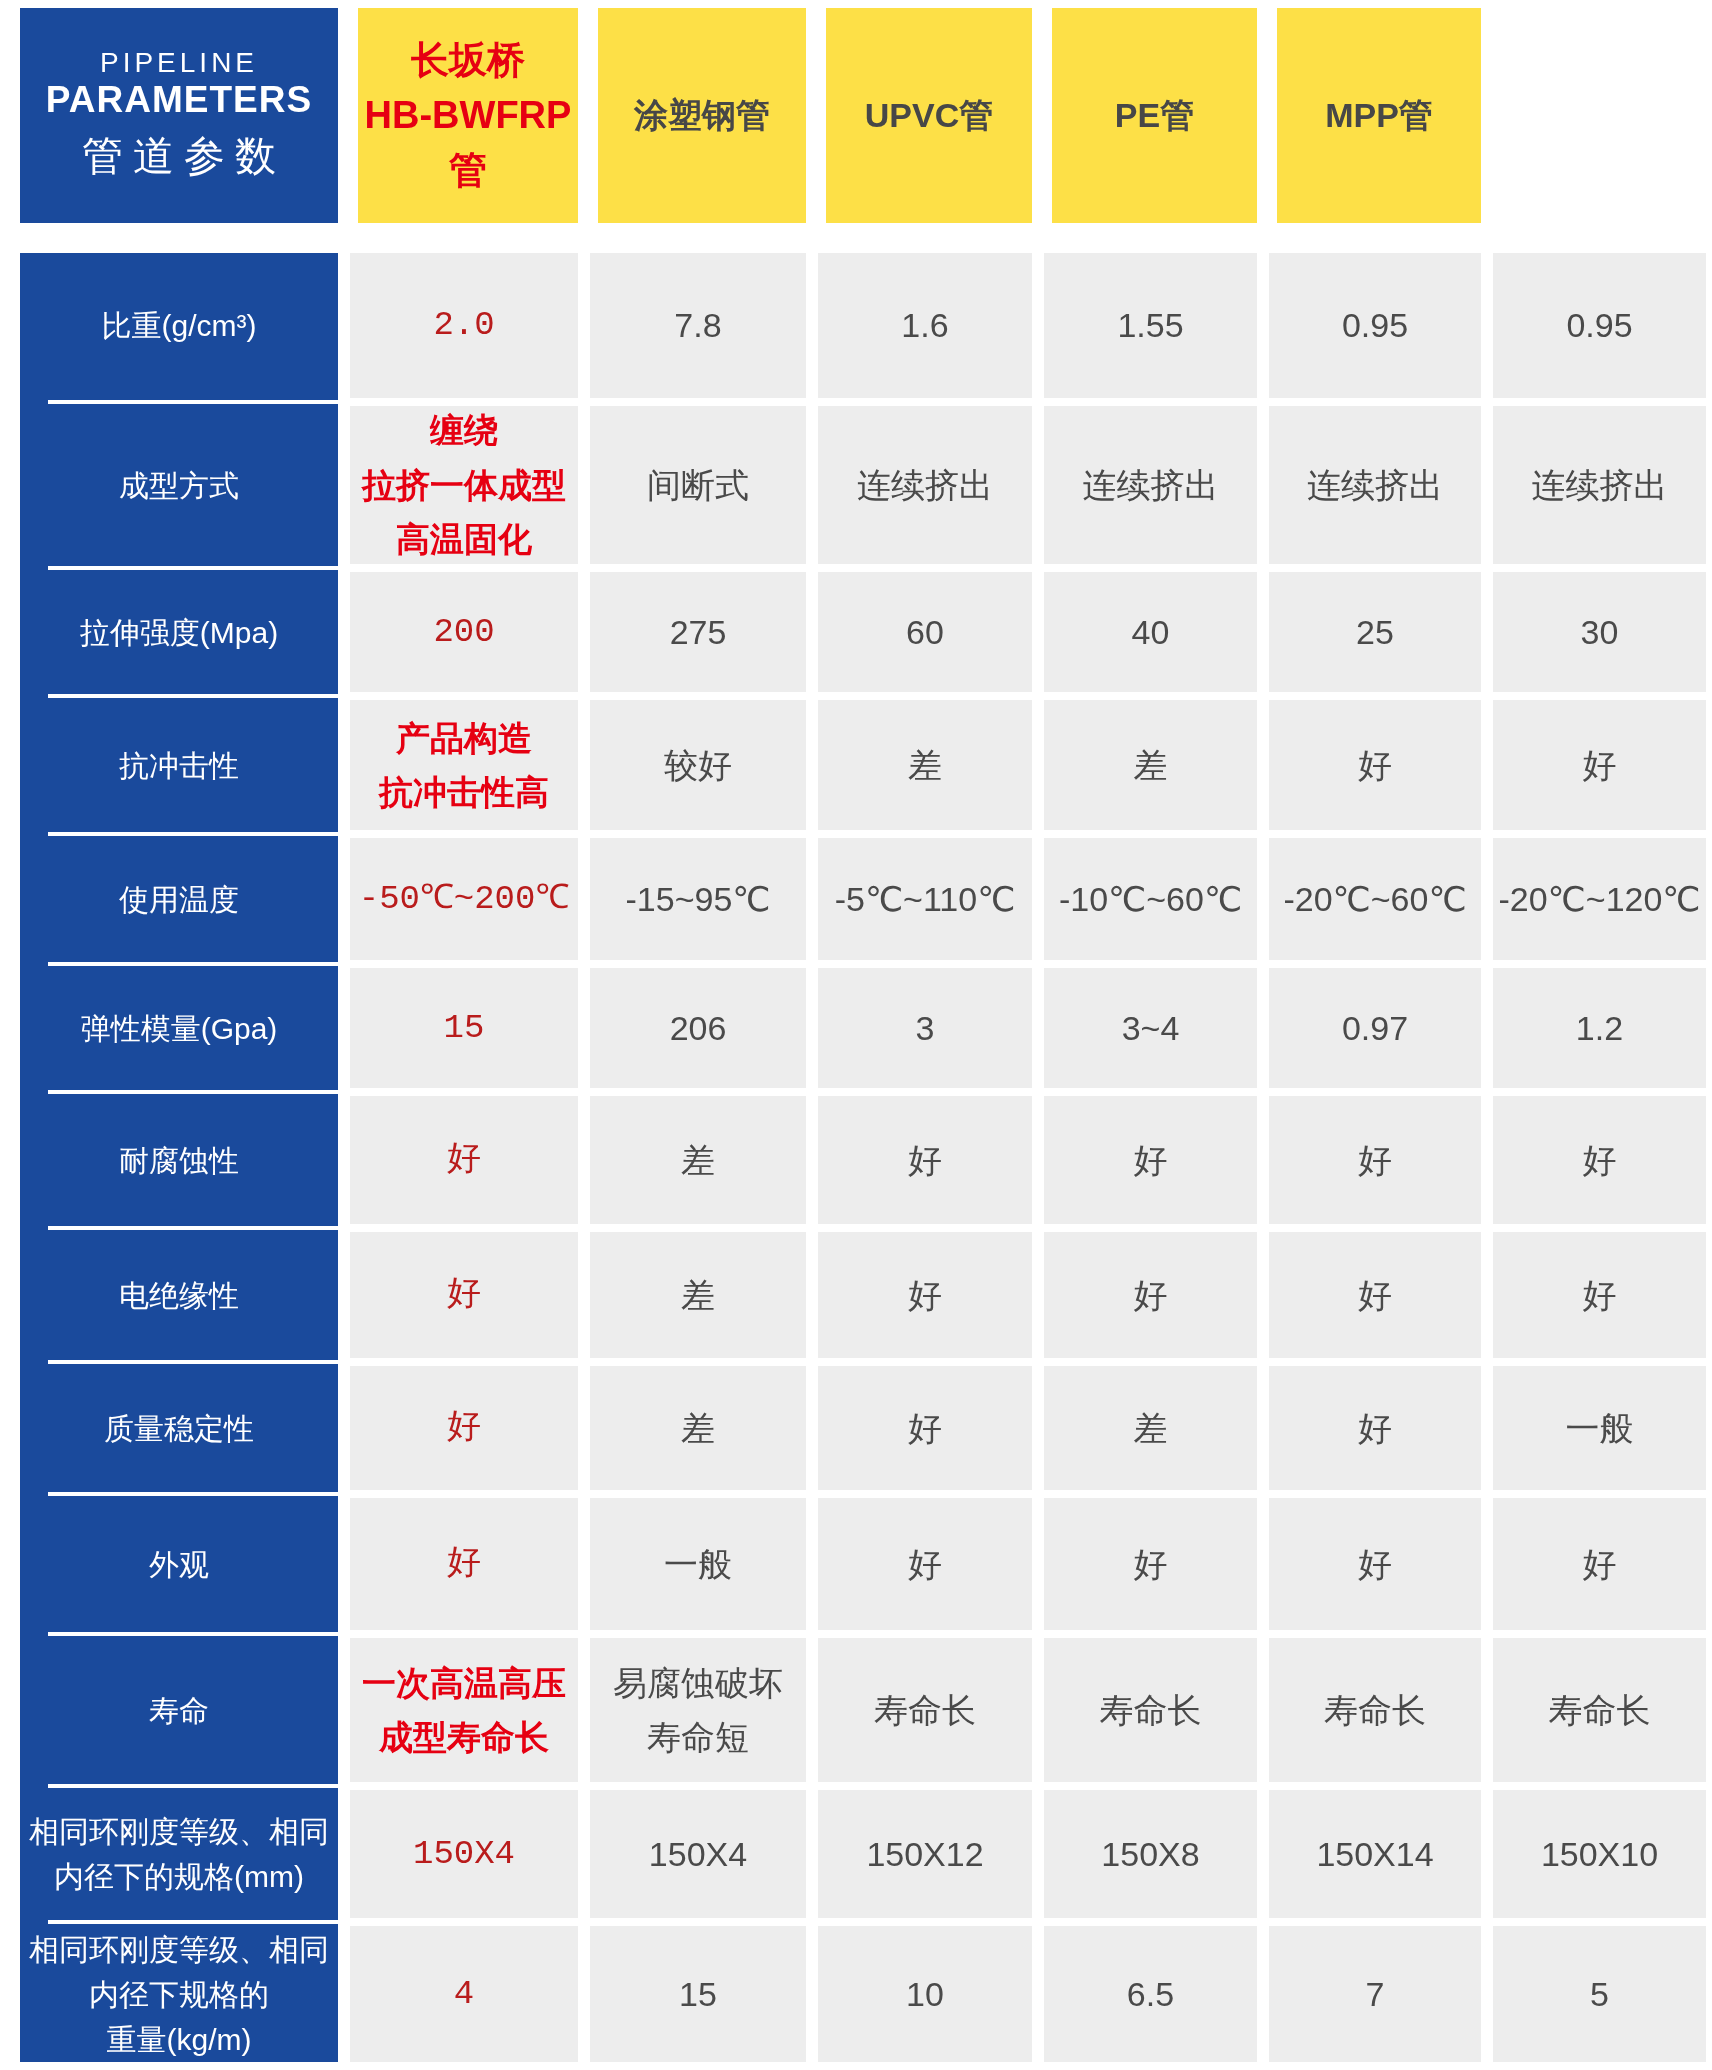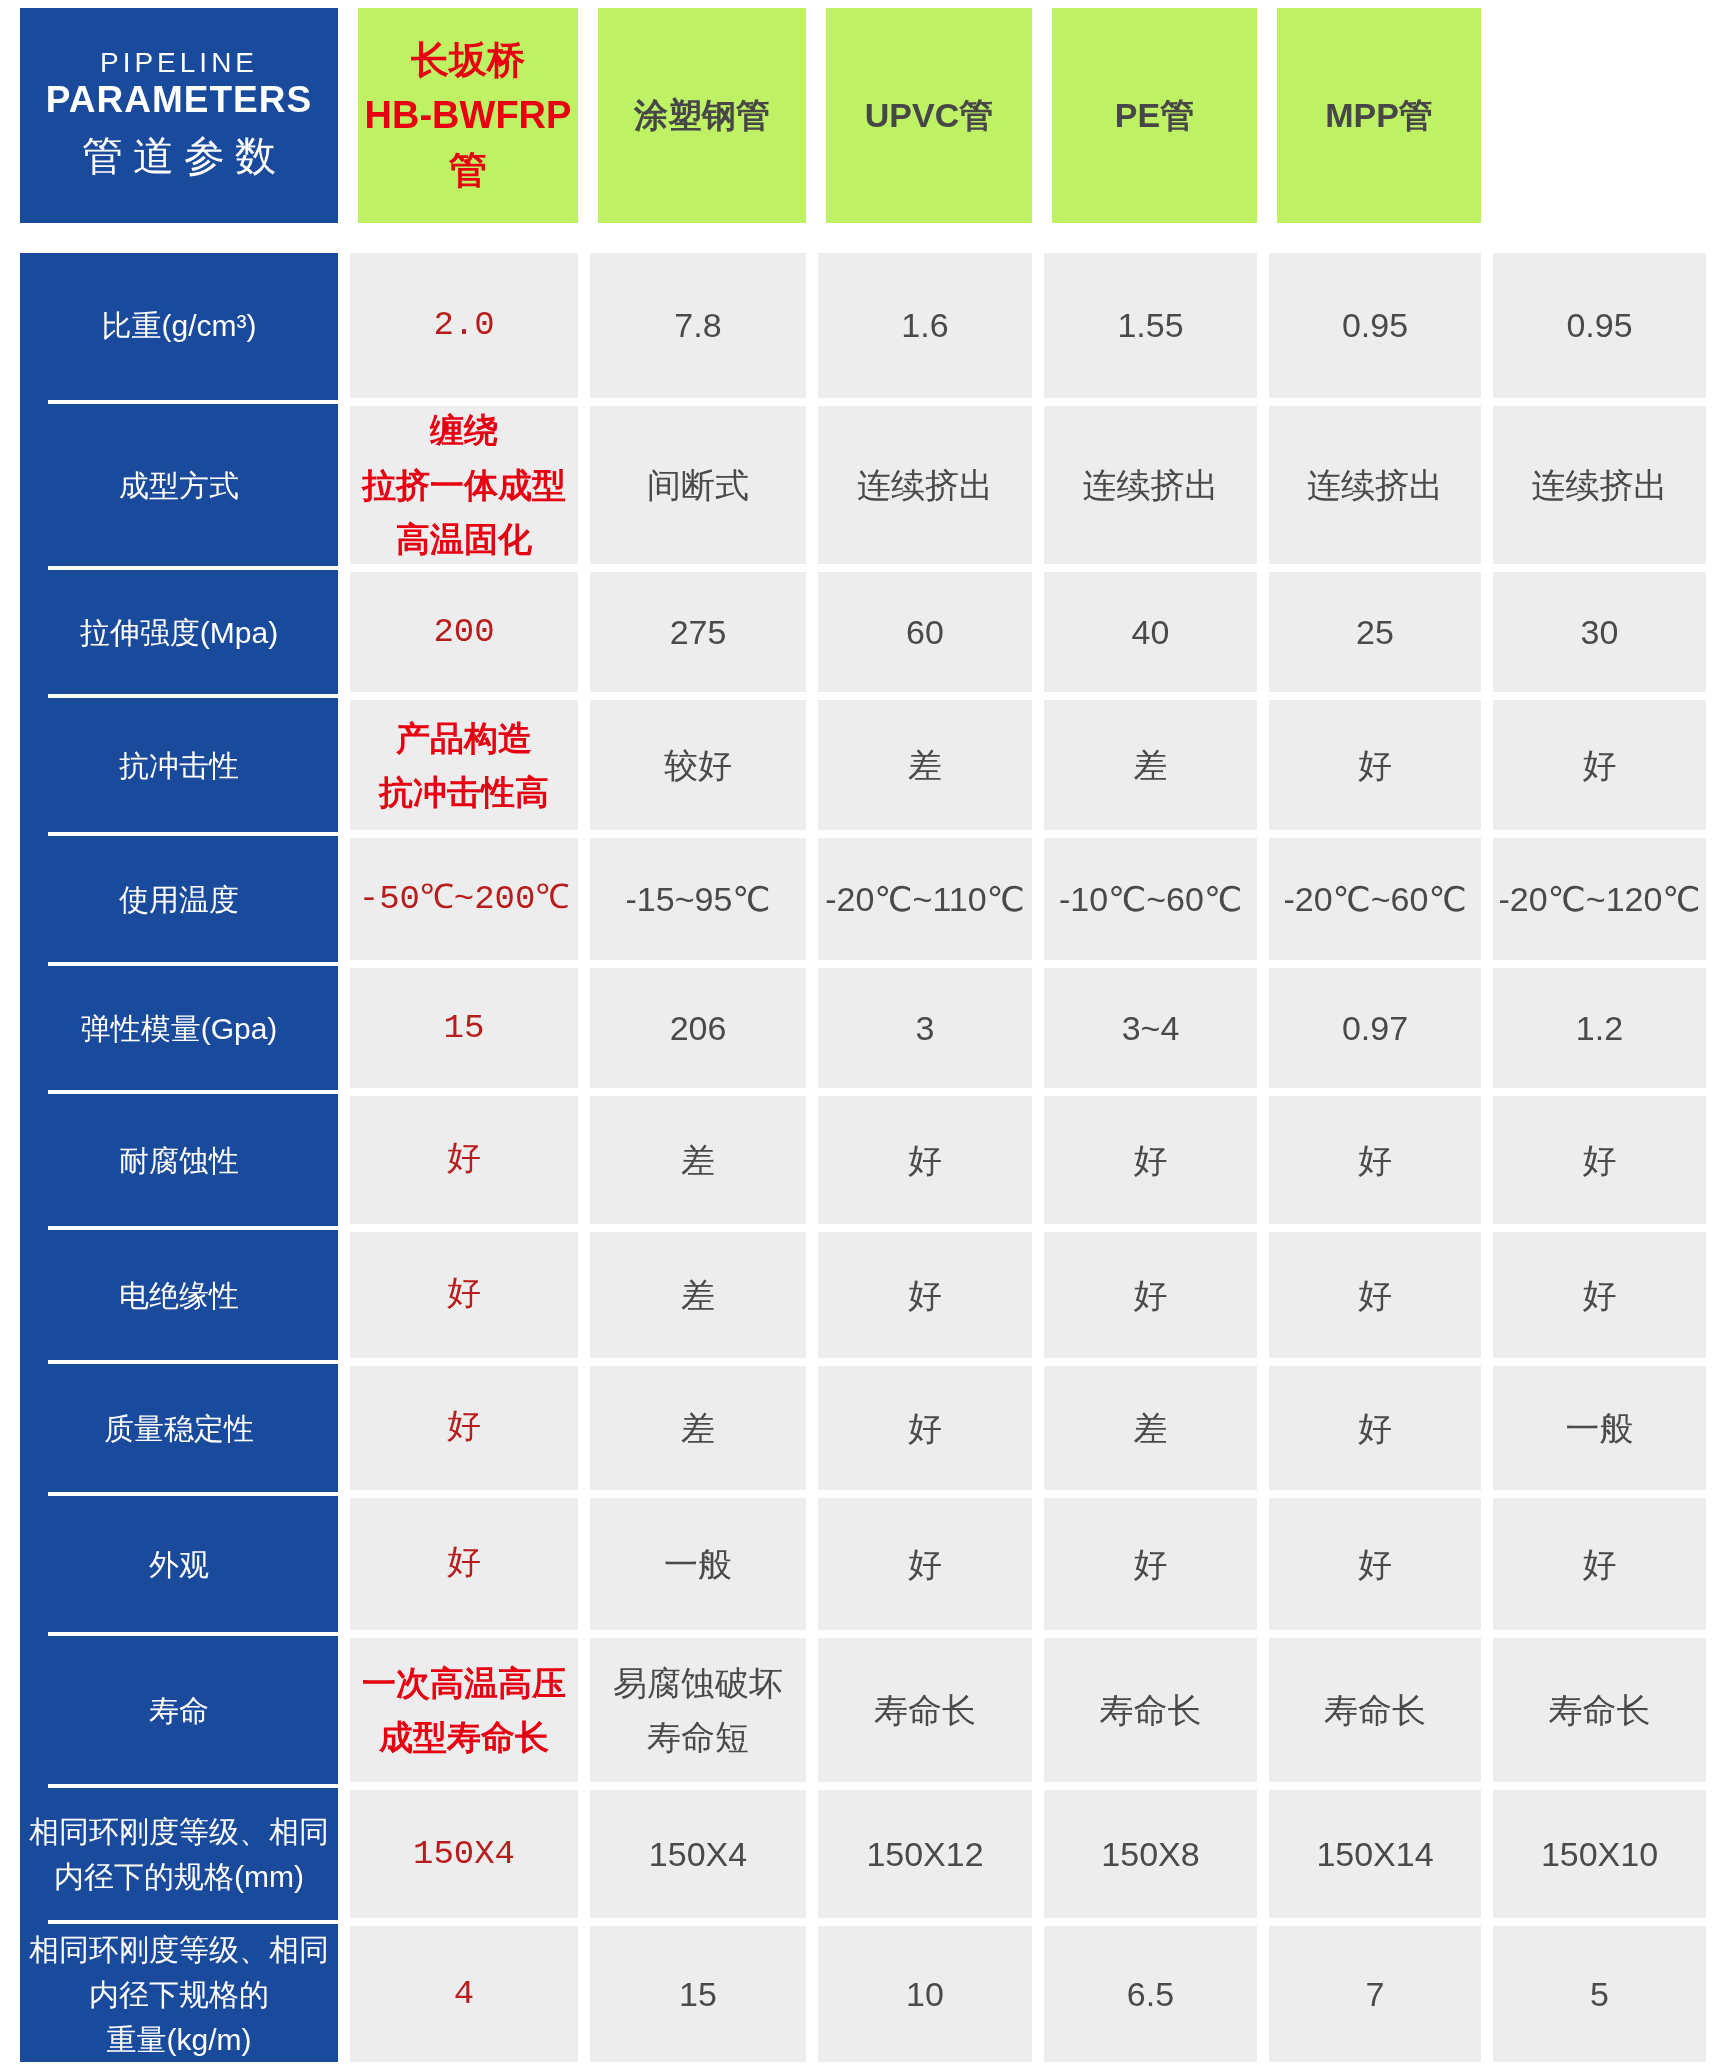--- a/index.html
+++ b/index.html
@@ -12,21 +12,21 @@
     column-gap:12px;row-gap:8px;}
 
   
   .corner{background:#1a4a9c;color:#fff;display:flex;flex-direction:column;
     align-items:center;justify-content:center;text-align:center;}
   .corner .t1{font-size:28px;font-weight:400;letter-spacing:4px;}
   .corner .t2{font-size:37px;font-weight:700;letter-spacing:1px;}
   .corner .t3{font-size:41px;font-weight:400;letter-spacing:10px;margin-top:8px;text-indent:10px;}
 
   
-  .colhead{background:#bef264;display:flex;align-items:center;justify-content:center;
+  .colhead{background:#fde047;display:flex;align-items:center;justify-content:center;
     text-align:center;font-size:34px;font-weight:700;color:#474747;
     white-space:pre-line;line-height:1.45;margin-left:8px;}
   .colhead.hl{color:#e60012;font-size:38px;}
 
   .spacer{grid-column:1 / -1;}
 
   
   .rowlabel{position:relative;background:#1a4a9c;color:#ffffff;
     display:flex;align-items:center;justify-content:center;text-align:center;
     font-size:30px;line-height:1.5;white-space:pre-line;
@@ -94,21 +94,21 @@
 抗冲击性高</div>
     <div class="cell">较好</div>
     <div class="cell">差</div>
     <div class="cell">差</div>
     <div class="cell">好</div>
     <div class="cell">好</div>
 
     <div class="rowlabel">使用温度</div>
     <div class="cell hl">-50℃~200℃</div>
     <div class="cell">-15~95℃</div>
-    <div class="cell">-20℃~110℃</div>
+    <div class="cell">-5℃~110℃</div>
     <div class="cell">-10℃~60℃</div>
     <div class="cell">-20℃~60℃</div>
     <div class="cell">-20℃~120℃</div>
 
     <div class="rowlabel">弹性模量(Gpa)</div>
     <div class="cell hl">15</div>
     <div class="cell">206</div>
     <div class="cell">3</div>
     <div class="cell">3~4</div>
     <div class="cell">0.97</div>

